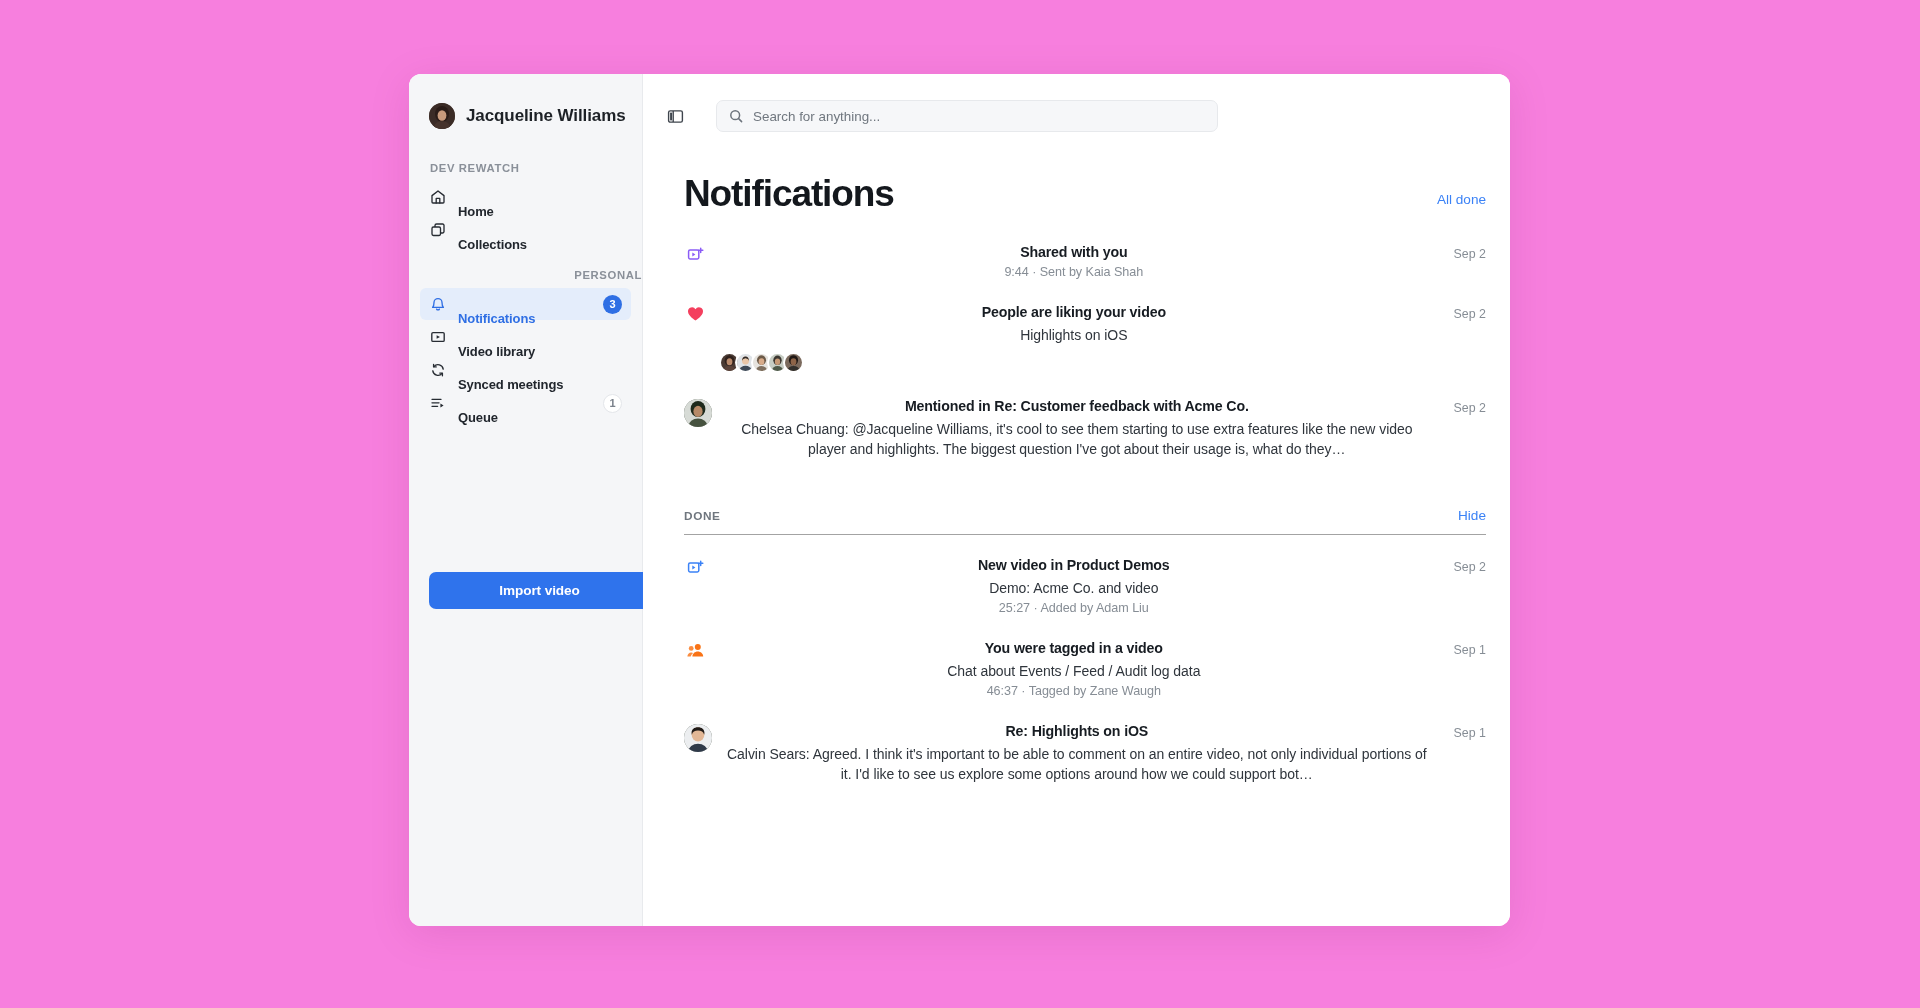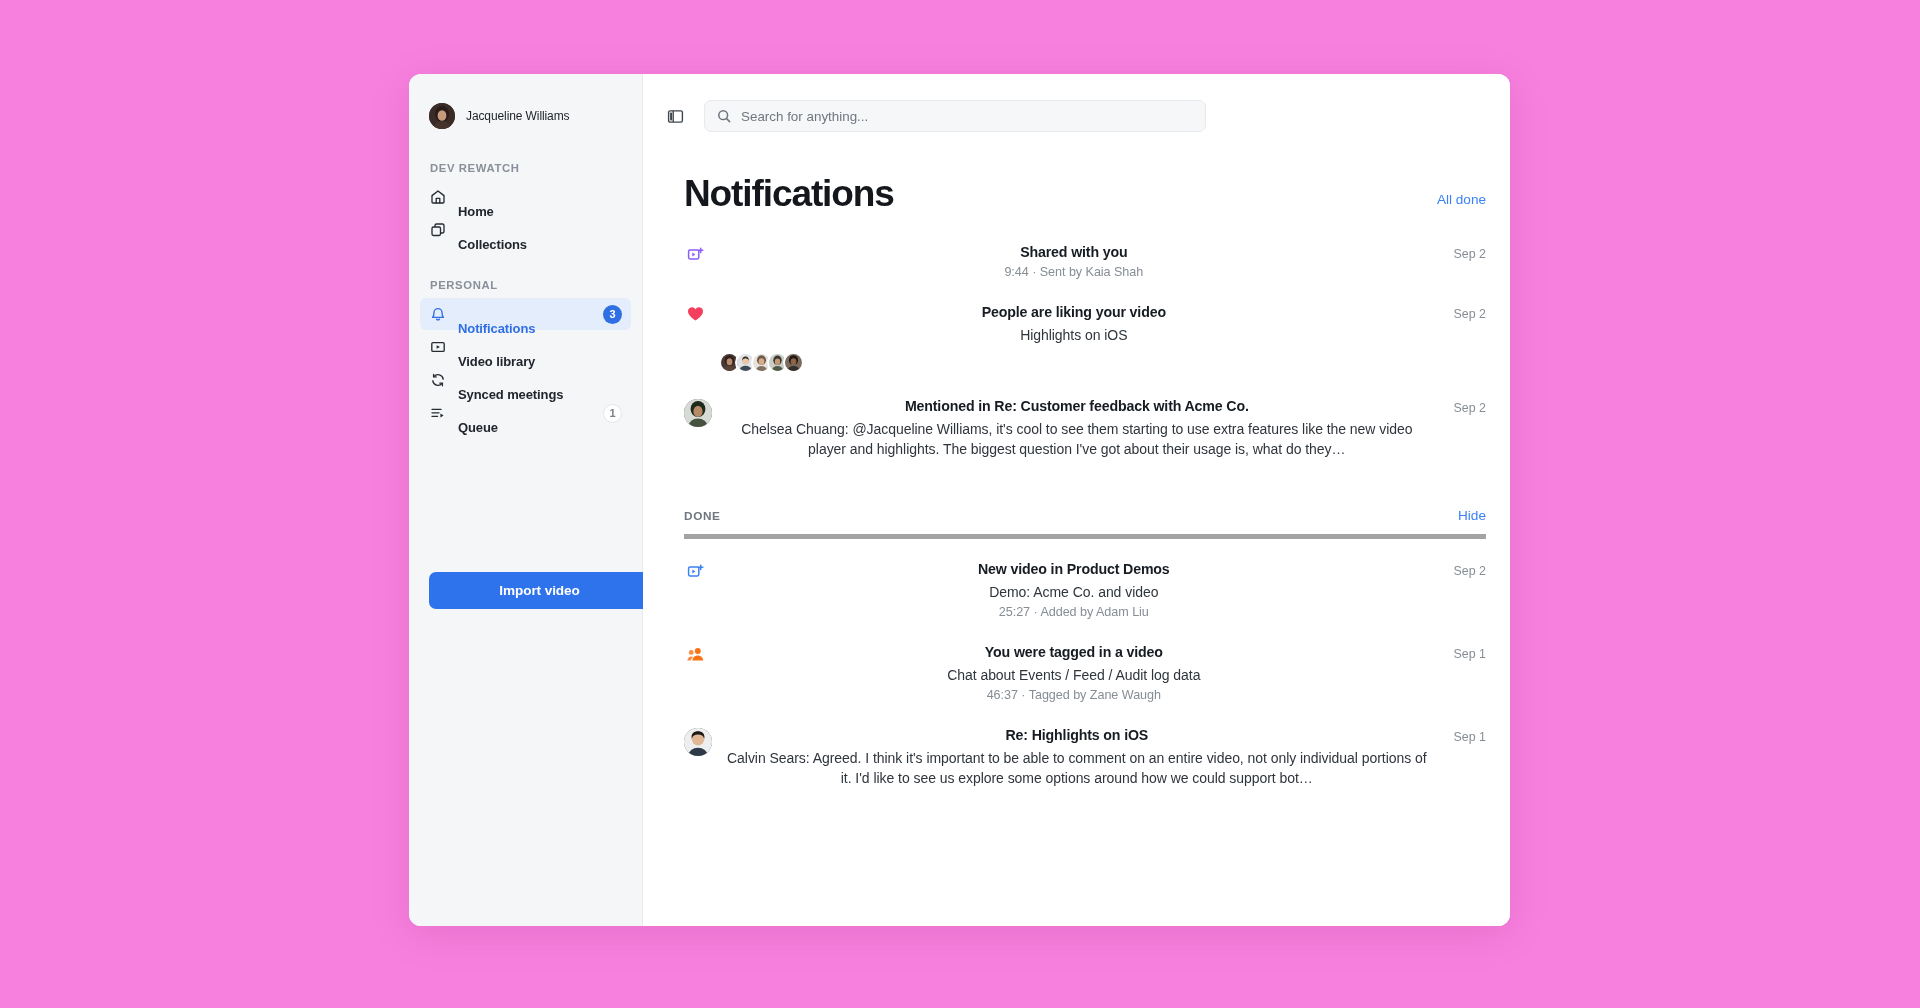--- a/index.html
+++ b/index.html
@@ -41,37 +41,37 @@
   .avatar {
     width: 26px; height: 26px;
     border-radius: 50%;
     flex: 0 0 26px;
     overflow: hidden;
     background: #6b5b52;
     position: relative;
   }
   .avatar svg { display: block; width: 100%; height: 100%; }
   .user-name {
-    font-size: 12px;
-    font-weight: 400;
+    font-size: 17px;
+    font-weight: 700;
     color: #1d2126;
     letter-spacing: -0.1px;
     white-space: nowrap;
   }
 
   .section-label {
     font-size: 11.3px;
     font-weight: 700;
     color: #8a9099;
     letter-spacing: 0.62px;
     padding: 0 0 0 21px;
     margin-top: 26px;
     margin-bottom: 7px;
   }
-  .section-label.personal { margin-top: 33px; }
+  .section-label.personal { margin-top: 23px; text-align: right; }
 
   .nav-item {
     display: flex;
     align-items: center;
     gap: 12px;
     height: 32px;
     margin: 1px 11px;
     padding: 0 9px;
     border-radius: 6px;
     cursor: pointer;
@@ -127,21 +127,21 @@
   .main {
     flex: 1;
     background: #ffffff;
     position: relative;
     overflow: hidden;
   }
 
   .topbar {
     display: flex;
     align-items: center;
-    gap: 18px;
+    gap: 30px;
     padding: 22px 24px 0 21px;
     height: 62px;
   }
   .panel-toggle {
     width: 22px; height: 22px;
     display: flex; align-items: center; justify-content: center;
     color: #3f454d;
     cursor: pointer;
     flex: 0 0 22px;
   }
@@ -266,21 +266,21 @@
   }
   .avatar-stack .sm:first-child { margin-left: 0; }
   .avatar-stack .sm svg { display: block; width: 100%; height: 100%; }
 
   .done-head {
     display: flex;
     align-items: center;
     justify-content: space-between;
     margin-top: 36px;
     padding-bottom: 11px;
-    border-bottom: 5px solid #a3a3a3;
+    border-bottom: 1px solid #a3a3a3;
   }
   .done-label {
     font-size: 11.8px;
     font-weight: 700;
     color: #6f767e;
     letter-spacing: 0.62px;
   }
   .done-list { padding-top: 10px; }
 </style>
 </head>

